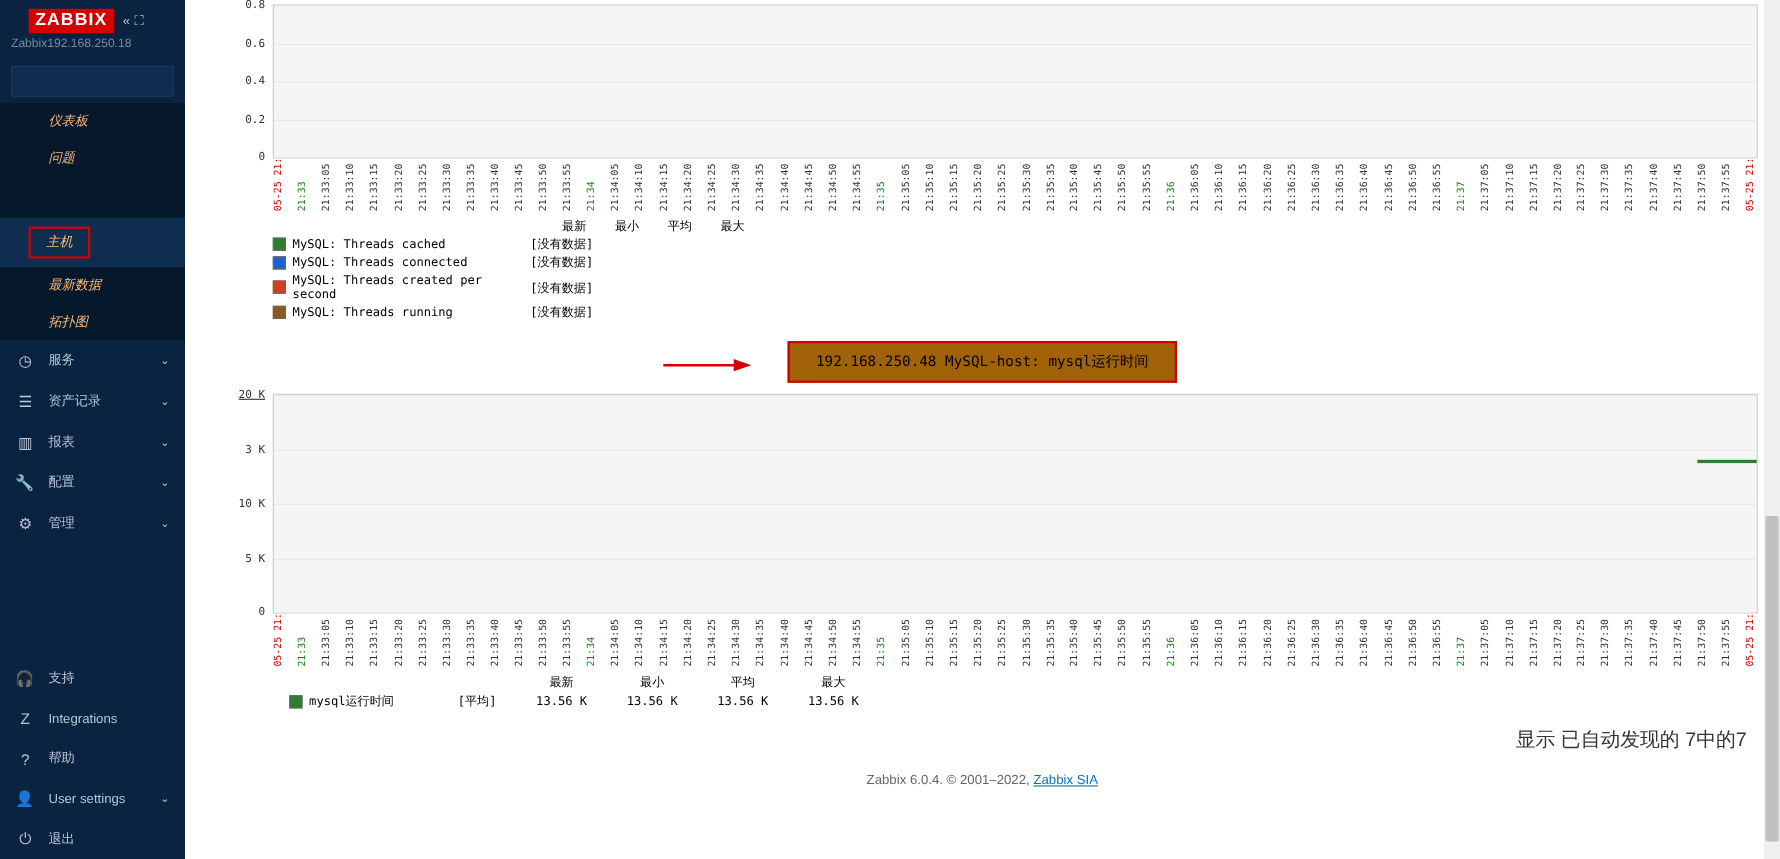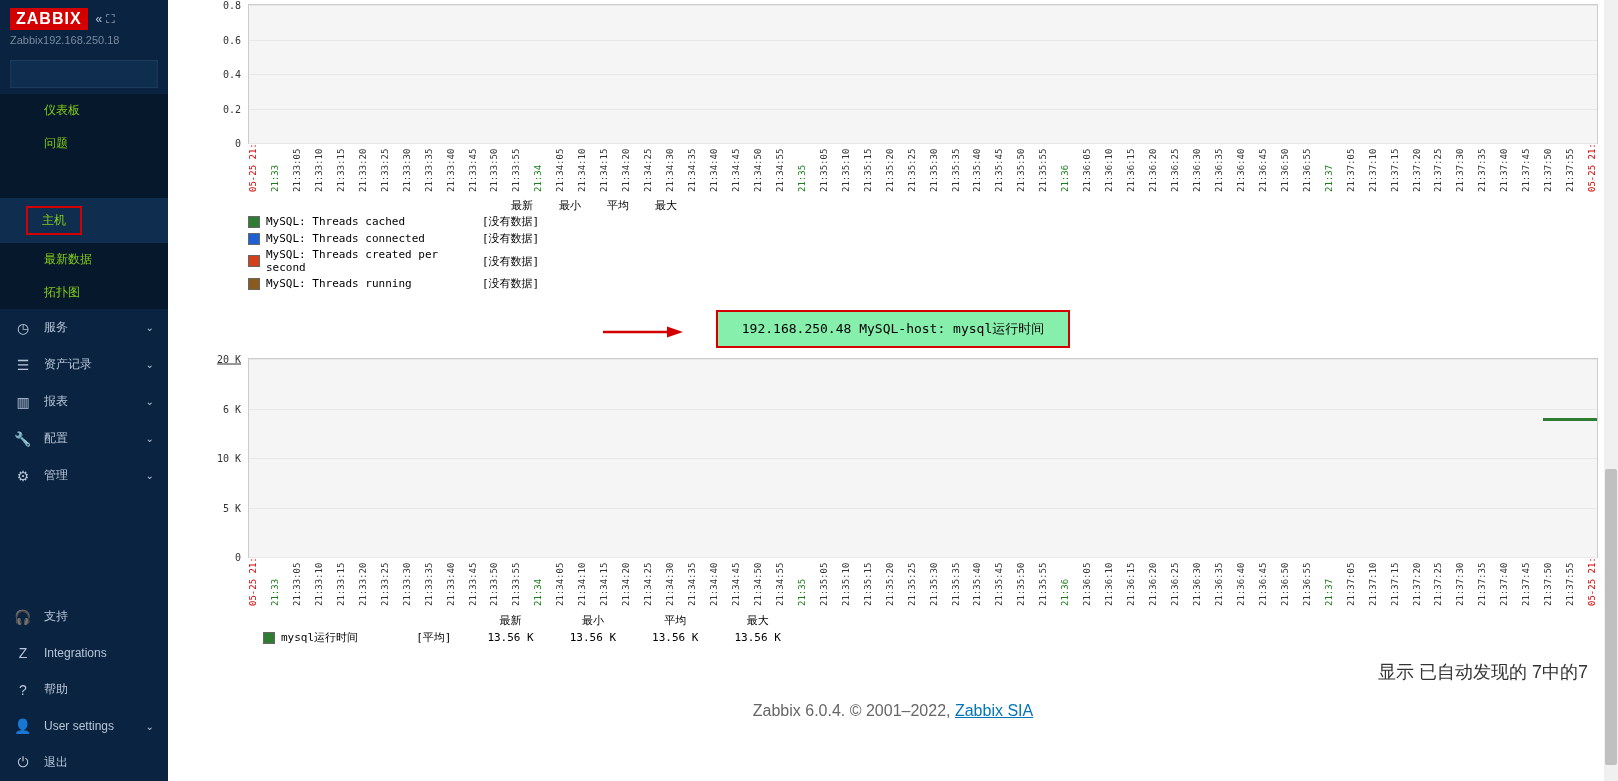--- a/index.html
+++ b/index.html
@@ -1,33 +1,33 @@
 <!DOCTYPE html>
 <html><head>
 <meta charset="utf-8">
 <style>
 * { margin: 0; padding: 0; box-sizing: border-box; }
 body { font-family: Arial, sans-serif; font-size: 12px; background: #fff; height: 781px; width: 1618px; overflow: hidden; }
 
 
 .sidebar { position: fixed; left: 0; top: 0; width: 168px; height: 100%; background: #0a2340; color: #b8c5d6; overflow-y: auto; }
-.logo-area { padding: 8px 10px 4px 10px; display: flex; align-items: center; gap: 8px; }
+.logo-area { padding: 8px 10px 4px 26px; display: flex; align-items: center; gap: 8px; }
 .logo { background: #d40000; color: #fff; font-weight: bold; font-size: 16px; padding: 2px 6px; letter-spacing: 1px; }
 .collapse-btns { display: flex; gap: 4px; color: #b8c5d6; }
 .host-label { color: #7a8a9e; font-size: 11px; padding: 0 10px 8px 10px; }
 .search-box { margin: 6px 10px; display: flex; align-items: center; background: #0f2e4f; border: 1px solid #1a3a5c; }
 .search-box input { flex: 1; background: transparent; border: none; outline: none; color: #fff; padding: 6px 8px; font-size: 12px; }
 
 .nav-section { }
 .nav-item { display: flex; align-items: center; padding: 10px 14px; cursor: pointer; color: #b8c5d6; gap: 12px; }
 .nav-item.expanded { background: #0a2340; }
 .nav-item .icon { width: 18px; text-align: center; font-size: 14px; }
 .nav-item .chevron { margin-left: auto; font-size: 10px; }
 .nav-sub { background: #06182c; }
-.nav-sub-item { padding: 8px 14px 8px 44px; cursor: pointer; color: #84cc16; font-size: 12px; }
+.nav-sub-item { padding: 8px 14px 8px 44px; cursor: pointer; color: #fdba74; font-size: 12px; font-style: italic; }
 .nav-sub-item.active { background: #0f2e4f; margin-top: 38px; }
 .hl-box { border: 2px solid #d40000; display: inline-block; padding: 0px 4px; margin-left: -6px; }
 .bottom-nav { position: absolute; bottom: 0; width: 100%; }
 
 
 .main { margin-left: 168px; height: 100%; overflow-y: auto; padding: 0 10px 10px 10px; position: relative; background: #fff; }
 
 
 .chart-wrap { background: #fff; padding: 4px 0; position: relative; }
 .chart-plot { position: relative; border: 1px solid #ccc; background: #f5f5f5; margin-left: 70px; margin-right: 10px; }
@@ -45,30 +45,30 @@
 .legend-header .spacer { width: 250px; }
 .legend-row { display: flex; align-items: center; gap: 6px; padding: 1px 0; }
 .legend-box { width: 12px; height: 12px; border: 1px solid #666; }
 .legend-label { width: 210px; }
 .legend-stats2 { margin-left: 70px; margin-top: 6px; font-family: monospace; font-size: 11px; }
 .legend-stats2 table { border-collapse: collapse; }
 .legend-stats2 td, .legend-stats2 th { padding: 1px 18px; text-align: center; font-weight: normal; }
 .legend-stats2 .lbl-cell { text-align: left; padding-left: 15px; padding-right: 40px; }
 
 
-.chart-title-box { border: 2px solid #d40000; padding: 8px 24px; display: inline-block; margin: 0 auto 10px auto; font-family: monospace; font-size: 13px; background: #86efac; }
+.chart-title-box { border: 2px solid #d40000; padding: 8px 24px; display: inline-block; margin: 0 auto 10px auto; font-family: monospace; font-size: 13px; background: #a16207; }
 .title-wrap { text-align: center; position: relative; }
 .arrow { position: absolute; left: 420px; top: 14px; }
 .arrow svg { width: 90px; height: 16px; }
 
 .data-line { position: absolute; right: 0; width: 4%; top: 30%; border-top: 3px solid #2e7d32; }
 
 
 .footer-info { text-align: right; padding: 10px 20px; color: #333; font-size: 18px; }
-.footer-copy { text-align: center; padding: 8px; color: #666; font-size: 16px; }
+.footer-copy { text-align: center; padding: 8px; color: #666; font-size: 12px; }
 .footer-copy a { color: #0275b8; text-decoration: underline; }
 
 
 .scrollbar-track { position: fixed; right: 0; top: 0; width: 14px; height: 100%; background: #f0f0f0; }
 .scrollbar-thumb { position: absolute; width: 12px; left: 1px; background: #c0c0c0; border-radius: 2px; }
 </style>
 </head>
 <body>
 
 <div class="sidebar">
@@ -272,21 +272,21 @@
     </div>
     <div class="chart-plot" id="plot2" style="height:200px;">
       <div class="data-line"></div>
     <div class="grid-line" style="top: 100%;"></div>
         <div class="y-label" style="top: 100%;">0</div>
         <div class="grid-line" style="top: 75%;"></div>
         <div class="y-label" style="top: 75%;">5 K</div>
         <div class="grid-line" style="top: 50%;"></div>
         <div class="y-label" style="top: 50%;">10 K</div>
         <div class="grid-line" style="top: 25%;"></div>
-        <div class="y-label" style="top: 25%;">6 K</div>
+        <div class="y-label" style="top: 25%;">3 K</div>
         <div class="grid-line" style="top: 0%;"></div>
         <div class="y-label" style="top: 0%; text-decoration: underline;">20 K</div>
       </div>
     <div class="x-ticks" id="xticks2">
         <div class="x-tick red">05-25 21:33</div>
         <div class="x-tick green">21:33</div>
         <div class="x-tick">21:33:05</div>
         <div class="x-tick">21:33:10</div>
         <div class="x-tick">21:33:15</div>
         <div class="x-tick">21:33:20</div>

